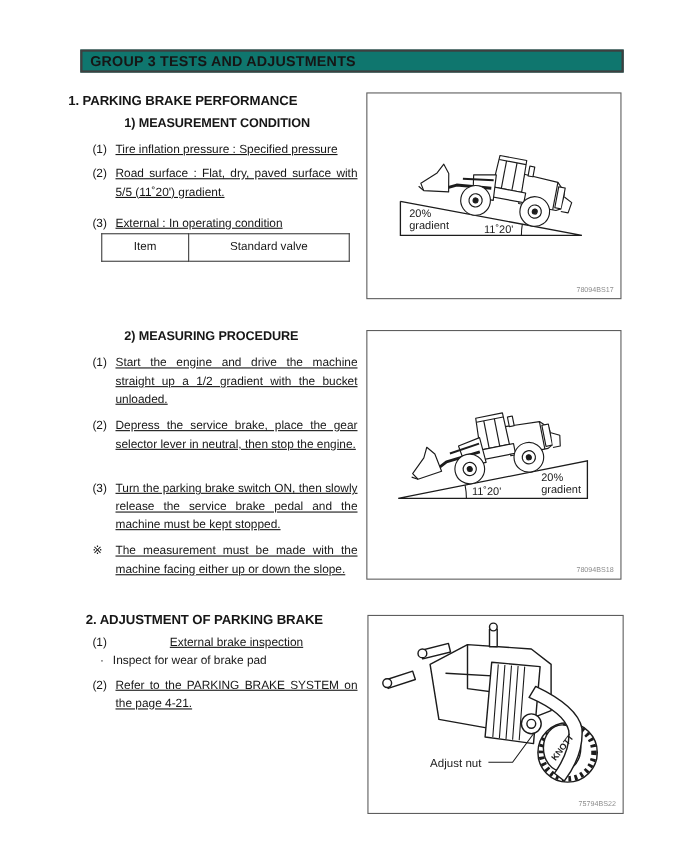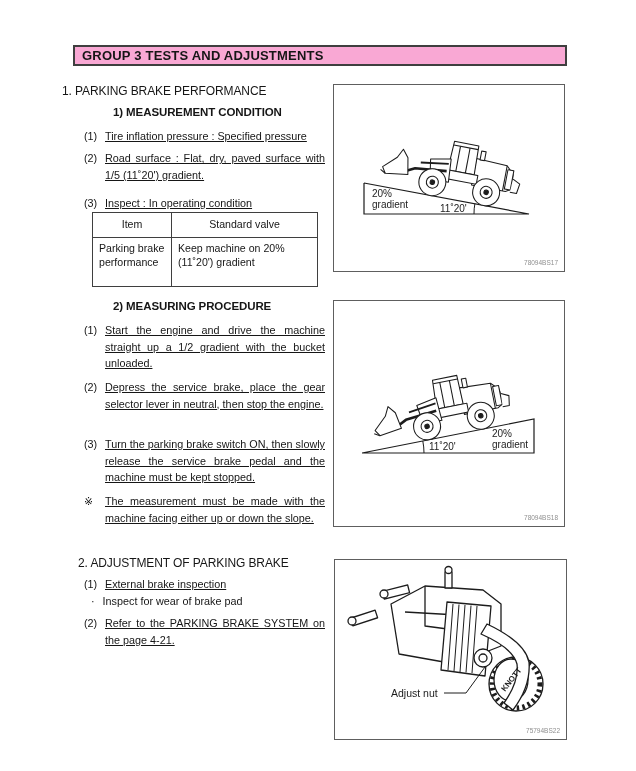--- a/index.html
+++ b/index.html
@@ -4,25 +4,25 @@
 <style>
   html,body{margin:0;padding:0;}
   body{
     width:636px;height:771px;position:relative;background:#ffffff;
     font-family:"Liberation Sans","DejaVu Sans",sans-serif;color:#161616;
     overflow:hidden;
   }
   .abs{position:absolute;}
   .headerbar{
     left:73px;top:45px;width:483px;height:17px;
-    background:#f9a8d4;border:2px solid #3f3f3f;
+    background:#0f766e;border:2px solid #3f3f3f;
     font-weight:bold;font-size:13px;line-height:17px;padding-left:7px;
     letter-spacing:.2px;
   }
-  .h1{font-weight:normal;font-size:12px;letter-spacing:-.1px;}
+  .h1{font-weight:bold;font-size:12px;letter-spacing:-.1px;}
   .h2{font-weight:bold;font-size:11.5px;letter-spacing:-.1px;margin-left:39px;}
   .li{display:flex;width:241px;font-size:10.8px;line-height:16.5px;}
   .li .num{width:21px;flex:none;}
   .li .txt{flex:1;text-align:justify;text-decoration:underline;}
   .bullet{font-size:10.8px;line-height:16px;}
   .spec-table{border-collapse:collapse;font-size:10.6px;line-height:13.5px;table-layout:fixed;}
   .spec-table th,.spec-table td{border:1px solid #3f3f3f;font-weight:normal;}
   .spec-table th{height:22px;text-align:center;vertical-align:middle;}
   .spec-table td{padding:4px 6px;vertical-align:top;height:40px;}
   .fig{border:1px solid #5e5e5e;background:#fff;}
@@ -68,36 +68,32 @@
 
 <div class="abs h1" style="left:62px;top:84px;">1. PARKING BRAKE PERFORMANCE</div>
 <div class="abs h2" style="left:74px;top:106px;">1) MEASUREMENT CONDITION</div>
 
 <div class="abs li" style="left:84px;top:128px;">
   <span class="num">(1)</span>
   <span class="txt">Tire inflation pressure : Specified pressure</span>
 </div>
 <div class="abs li" style="left:84px;top:150px;">
   <span class="num">(2)</span>
-  <span class="txt">Road surface : Flat, dry, paved surface with 1/5 (11˚20') gradient.</span>
+  <span class="txt">Road surface : Flat, dry, paved surface with 5/5 (11˚20') gradient.</span>
 </div>
 <div class="abs li" style="left:84px;top:195px;">
   <span class="num">(3)</span>
-  <span class="txt">Inspect : In operating condition</span>
+  <span class="txt">External : In operating condition</span>
 </div>
 
 <table class="abs spec-table" style="left:92px;top:212px;width:226px;">
   <tbody>
       <tr>
     <th style="width:76px;">Item</th>
     <th>Standard valve</th>
-  </tr>
-  <tr>
-    <td>Parking brake performance</td>
-    <td>Keep machine on 20% (11˚20') gradient</td>
   </tr>
 </tbody>
   </table>
 
 <div class="abs h2" style="left:74px;top:300px;">2) MEASURING PROCEDURE</div>
 
 <div class="abs li" style="left:84px;top:322px;">
   <span class="num">(1)</span>
   <span class="txt">Start the engine and drive the machine straight up a 1/2 gradient with the bucket unloaded.</span>
 </div>
@@ -110,21 +106,21 @@
   <span class="txt">Turn the parking brake switch ON, then slowly release the service brake pedal and the machine must be kept stopped.</span>
 </div>
 <div class="abs li" style="left:84px;top:493px;">
   <span class="num">※</span>
   <span class="txt">The measurement must be made with the machine facing either up or down the slope.</span>
 </div>
 
 <div class="abs h1" style="left:62px;top:556px;margin-left:16px;">2. ADJUSTMENT OF PARKING BRAKE</div>
 <div class="abs li" style="left:84px;top:576px;">
   <span class="num">(1)</span>
-  <span class="txt" style="text-align:left;">External brake inspection</span>
+  <span class="txt" style="text-align:center;">External brake inspection</span>
 </div>
 <div class="abs bullet" style="left:91px;top:593px;">
   <span>·</span>
   <span style="margin-left:5px;">Inspect for wear of brake pad</span>
 </div>
 <div class="abs li" style="left:84px;top:615px;">
   <span class="num">(2)</span>
   <span class="txt">Refer to the PARKING BRAKE SYSTEM on the page 4-21.</span>
 </div>
 

